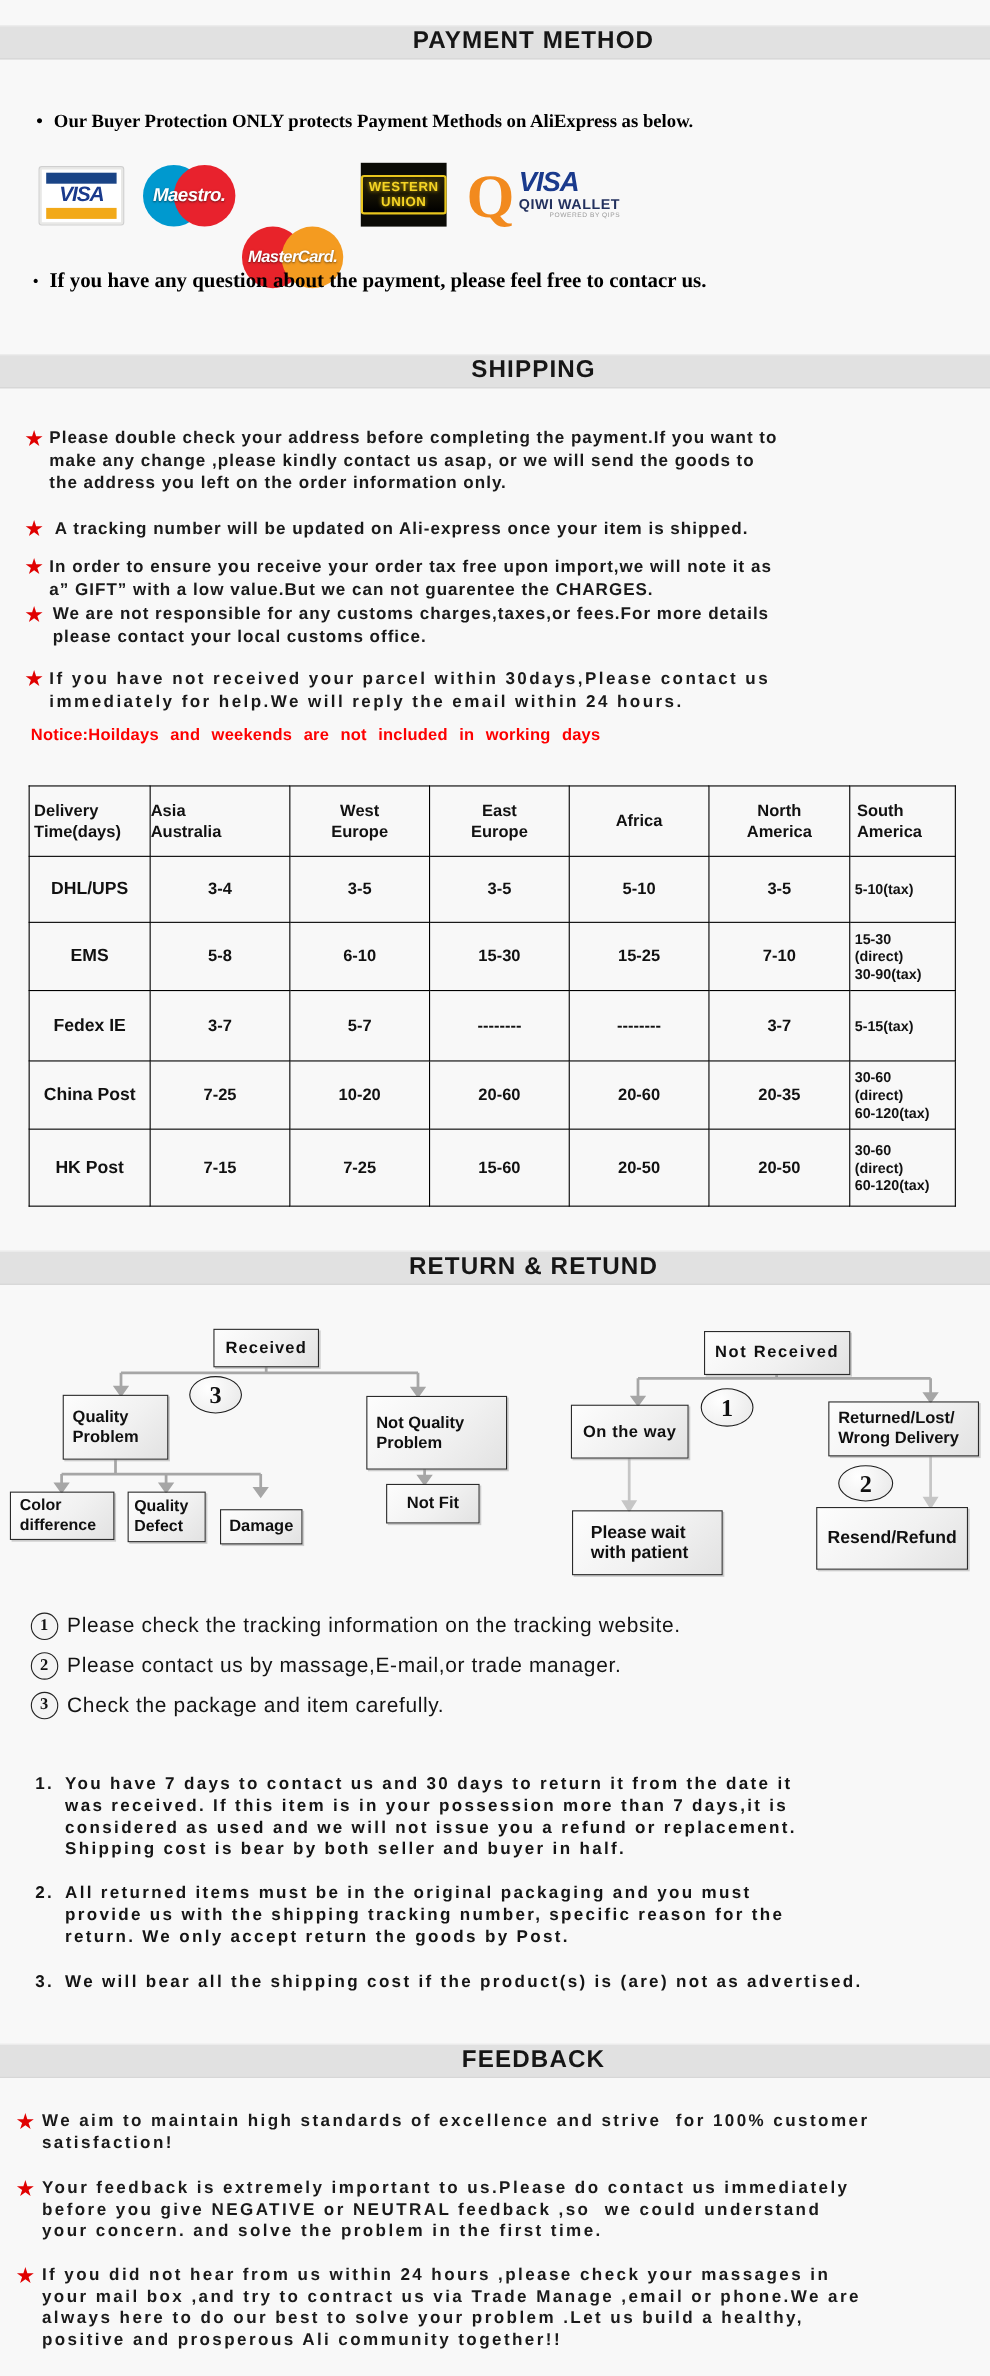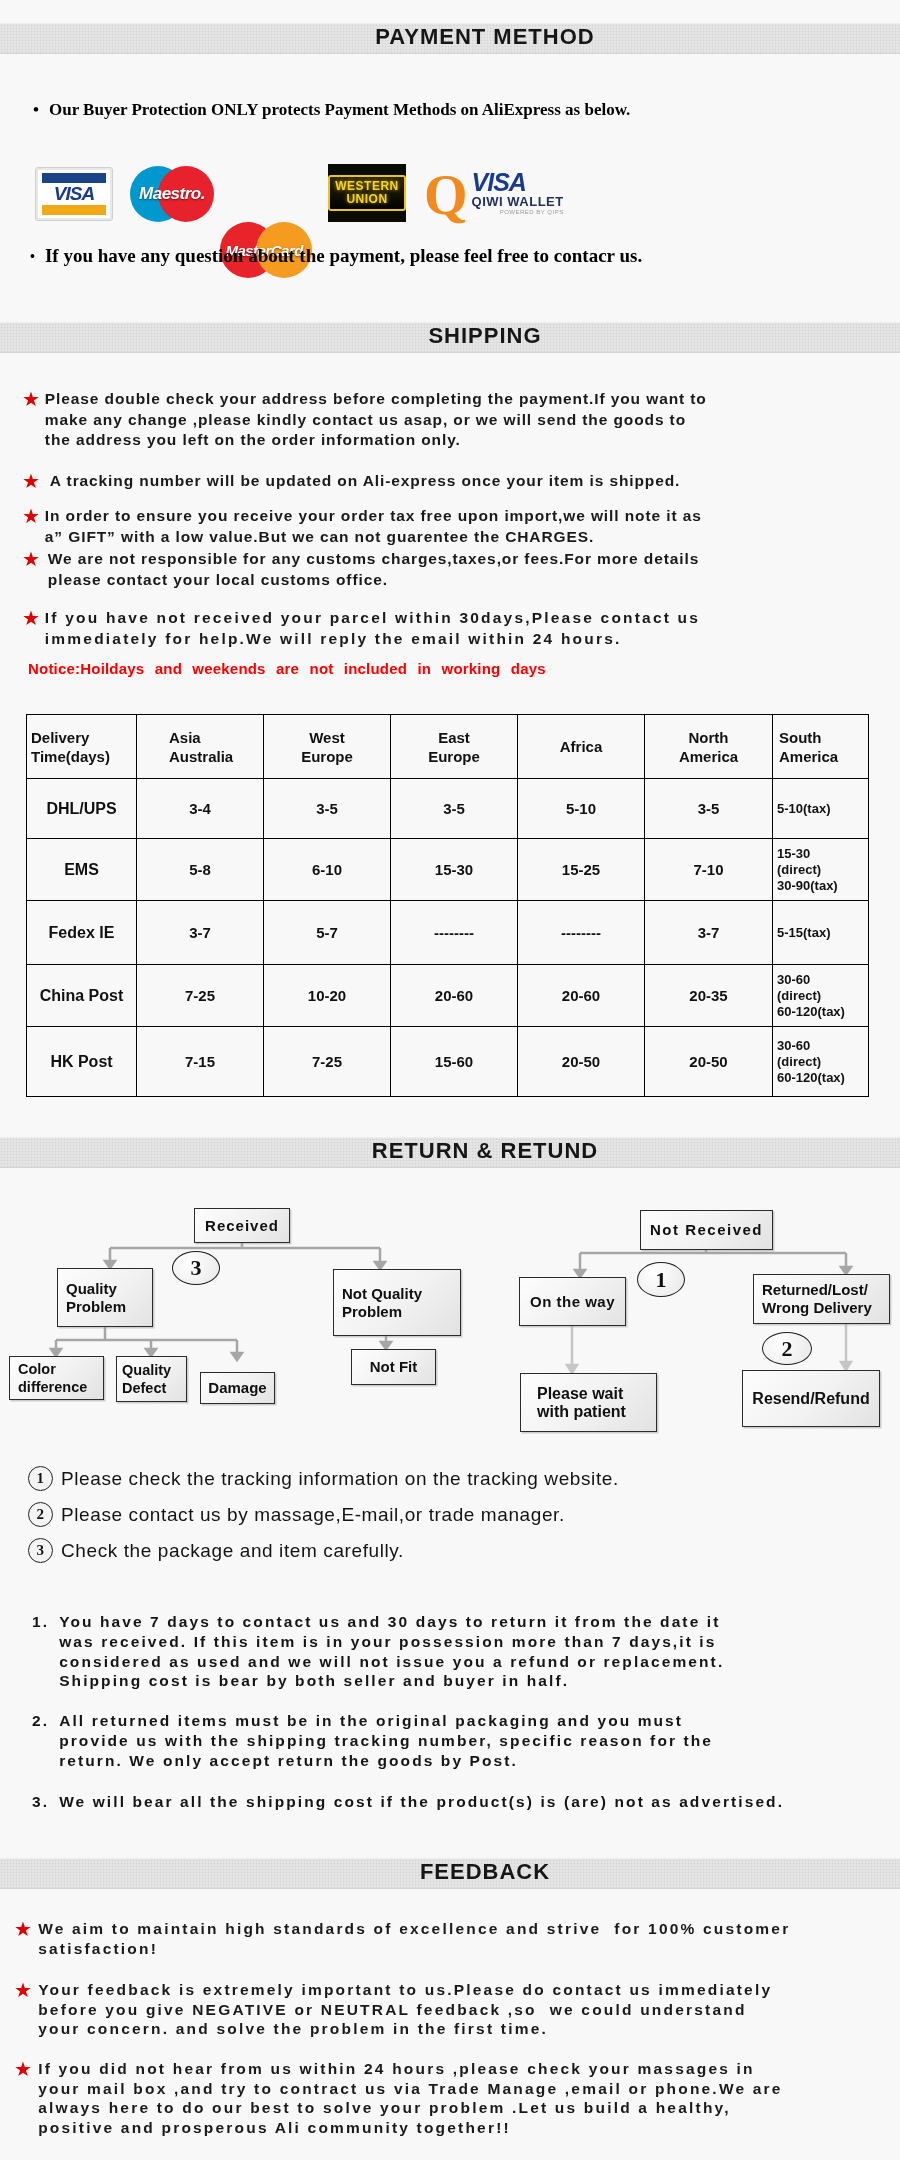--- a/index.html
+++ b/index.html
@@ -87,21 +87,21 @@
 
 <div class="abs band" style="top:23px;">
   <span>PAYMENT METHOD</span>
 </div>
 
 <div class="abs serifline" style="left:33px;top:100px;font-size:17px;">
   <span class="dot">•</span>
   <span>Our Buyer Protection ONLY protects Payment Methods on AliExpress as below.</span>
 </div>
 
-<div class="abs" style="left:0;top:164px;width:900px;height:64px;">
+<div class="abs" style="left:0;top:148px;width:900px;height:64px;">
   <div class="abs pi" style="left:36px;top:4px;">
     <div class="visa-card">
       <div class="visa-top"></div>
       <div class="visa-mid">VISA</div>
       <div class="visa-bot"></div>
     </div>
   </div>
   <div class="abs pi circ-pair" style="left:130px;top:2px;width:84px;">
     <div class="circ" style="left:0;background:#0099cf;"></div>
     <div class="circ" style="left:28px;background:#e8222d;"></div>
@@ -172,21 +172,21 @@
       <col style="width:127px">
       <col style="width:127px">
     <col style="width:127px">
       <col style="width:128px">
       <col style="width:96px">
   </colgroup>
   <tbody>
       <tr style="height:64px">
     <th style="text-align:left;padding-left:4px;">Delivery
 Time(days)</th>
-    <th style="text-align:left;padding-left:32px;">Asia
+    <th style="text-align:left;padding-left:0;">Asia
 Australia</th>
     <th>West
 Europe</th>
     <th>East
 Europe</th>
     <th>Africa</th>
     <th>North
 America</th>
     <th style="text-align:left;padding-left:6px;">South
 America</th>

